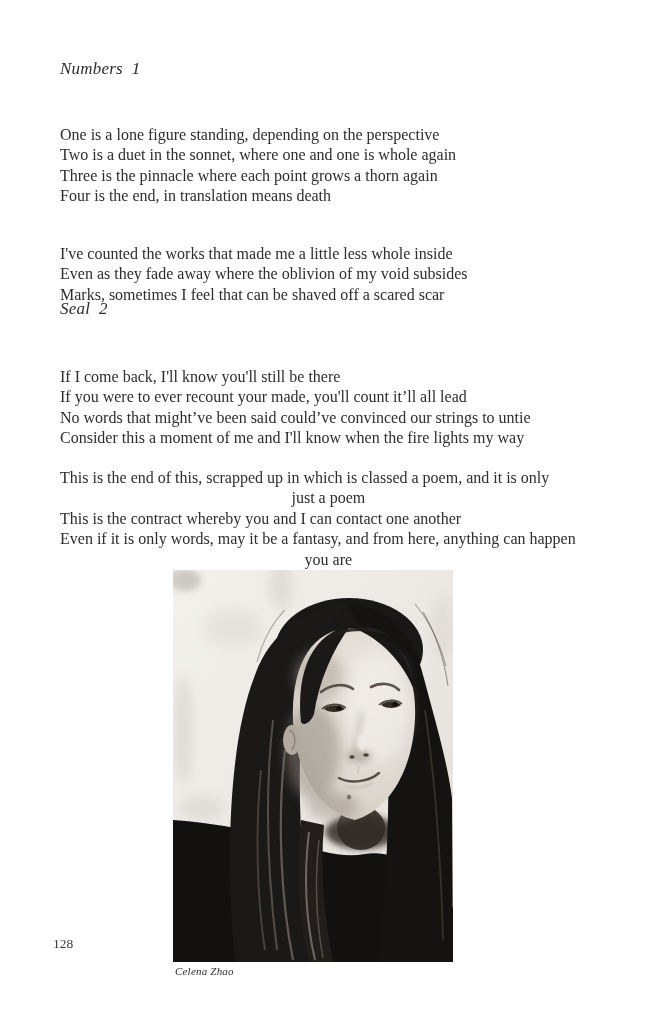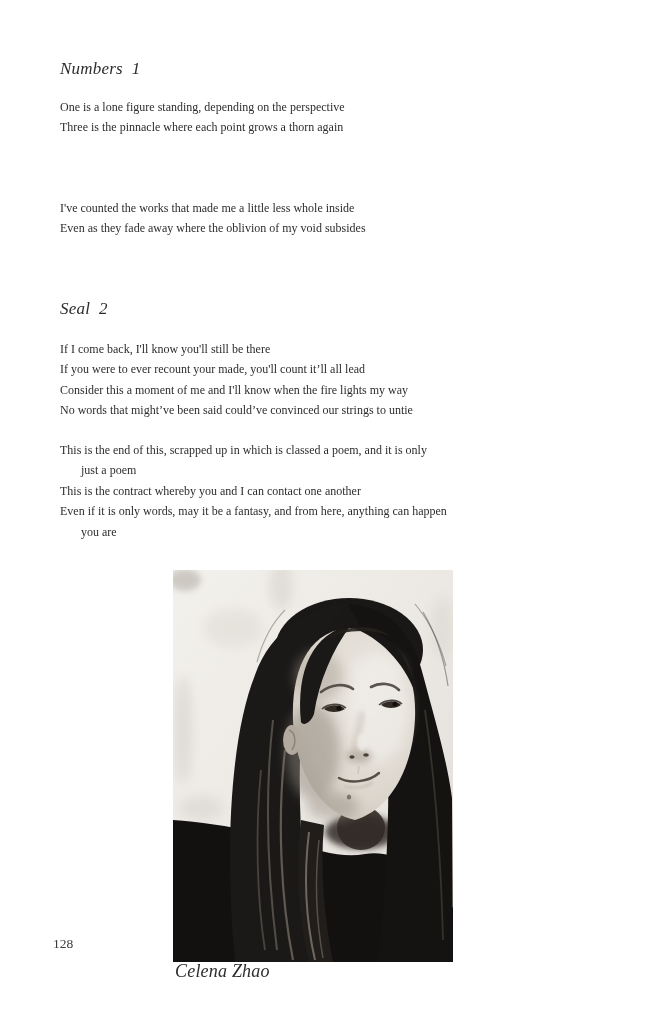--- a/index.html
+++ b/index.html
@@ -12,62 +12,65 @@
     overflow:hidden;
   }
   .block { position:absolute; left:60px; }
   .poem-title {
     font-style:italic;
     font-size:17px;
     line-height:20px;
     white-space:pre-wrap;
     letter-spacing:0.2px;
   }
-  .stanza { font-size:12px; line-height:20.4px; }
+  .stanza { font-size:16px; line-height:20.4px;margin-top:28px; }
   .pline { white-space:nowrap; }
-  .pline.indent { padding-left:21px; }
+  .pline.indent { padding-left:21px;text-align:center; }
   .artwork {
     position:absolute; left:173px; top:570px;
     width:280px; height:392px;
   }
   .artwork svg { display:block; width:280px; height:392px; }
   .caption {
     position:absolute; left:175px; top:963px;
-    font-style:italic; font-size:18px; line-height:16px;
+    font-style:italic; font-size:11px; line-height:16px;
     letter-spacing:0.2px;
   }
   .pagenum {
     position:absolute; left:53px; top:936px;
     font-size:13.5px; line-height:16px; color:#3a3a3a;
   }
 </style>
 </head>
 <body>
 
 <div class="page">
 
   <div class="block poem-title" style="top:59px">Numbers  1</div>
 
   <div class="block stanza" style="top:97px">
     <div class="pline">One is a lone figure standing, depending on the perspective</div>
+    <div class="pline">Two is a duet in the sonnet, where one and one is whole again</div>
     <div class="pline">Three is the pinnacle where each point grows a thorn again</div>
+    <div class="pline">Four is the end, in translation means death</div>
   </div>
 
-  <div class="block stanza" style="top:198px">
+  <div class="block stanza" style="top:216px">
     <div class="pline">I've counted the works that made me a little less whole inside</div>
     <div class="pline">Even as they fade away where the oblivion of my void subsides</div>
+    <div class="pline">Marks, sometimes I feel that can be shaved off a scared scar</div>
   </div>
 
   <div class="block poem-title" style="top:299px">Seal  2</div>
 
   <div class="block stanza" style="top:339px">
     <div class="pline">If I come back, I'll know you'll still be there</div>
     <div class="pline">If you were to ever recount your made, you'll count it’ll all lead</div>
+    <div class="pline">No words that might’ve been said could’ve convinced our strings to untie</div>
     <div class="pline">Consider this a moment of me and I'll know when the fire lights my way</div>
-    <div class="pline">No words that might’ve been said could’ve convinced our strings to untie</div>
   </div>
 
   <div class="block stanza" style="top:440px">
     <div class="pline">This is the end of this, scrapped up in which is classed a poem, and it is only</div>
     <div class="pline indent">just a poem</div>
     <div class="pline">This is the contract whereby you and I can contact one another</div>
     <div class="pline">Even if it is only words, may it be a fantasy, and from here, anything can happen</div>
     <div class="pline indent">you are</div>
   </div>
 

